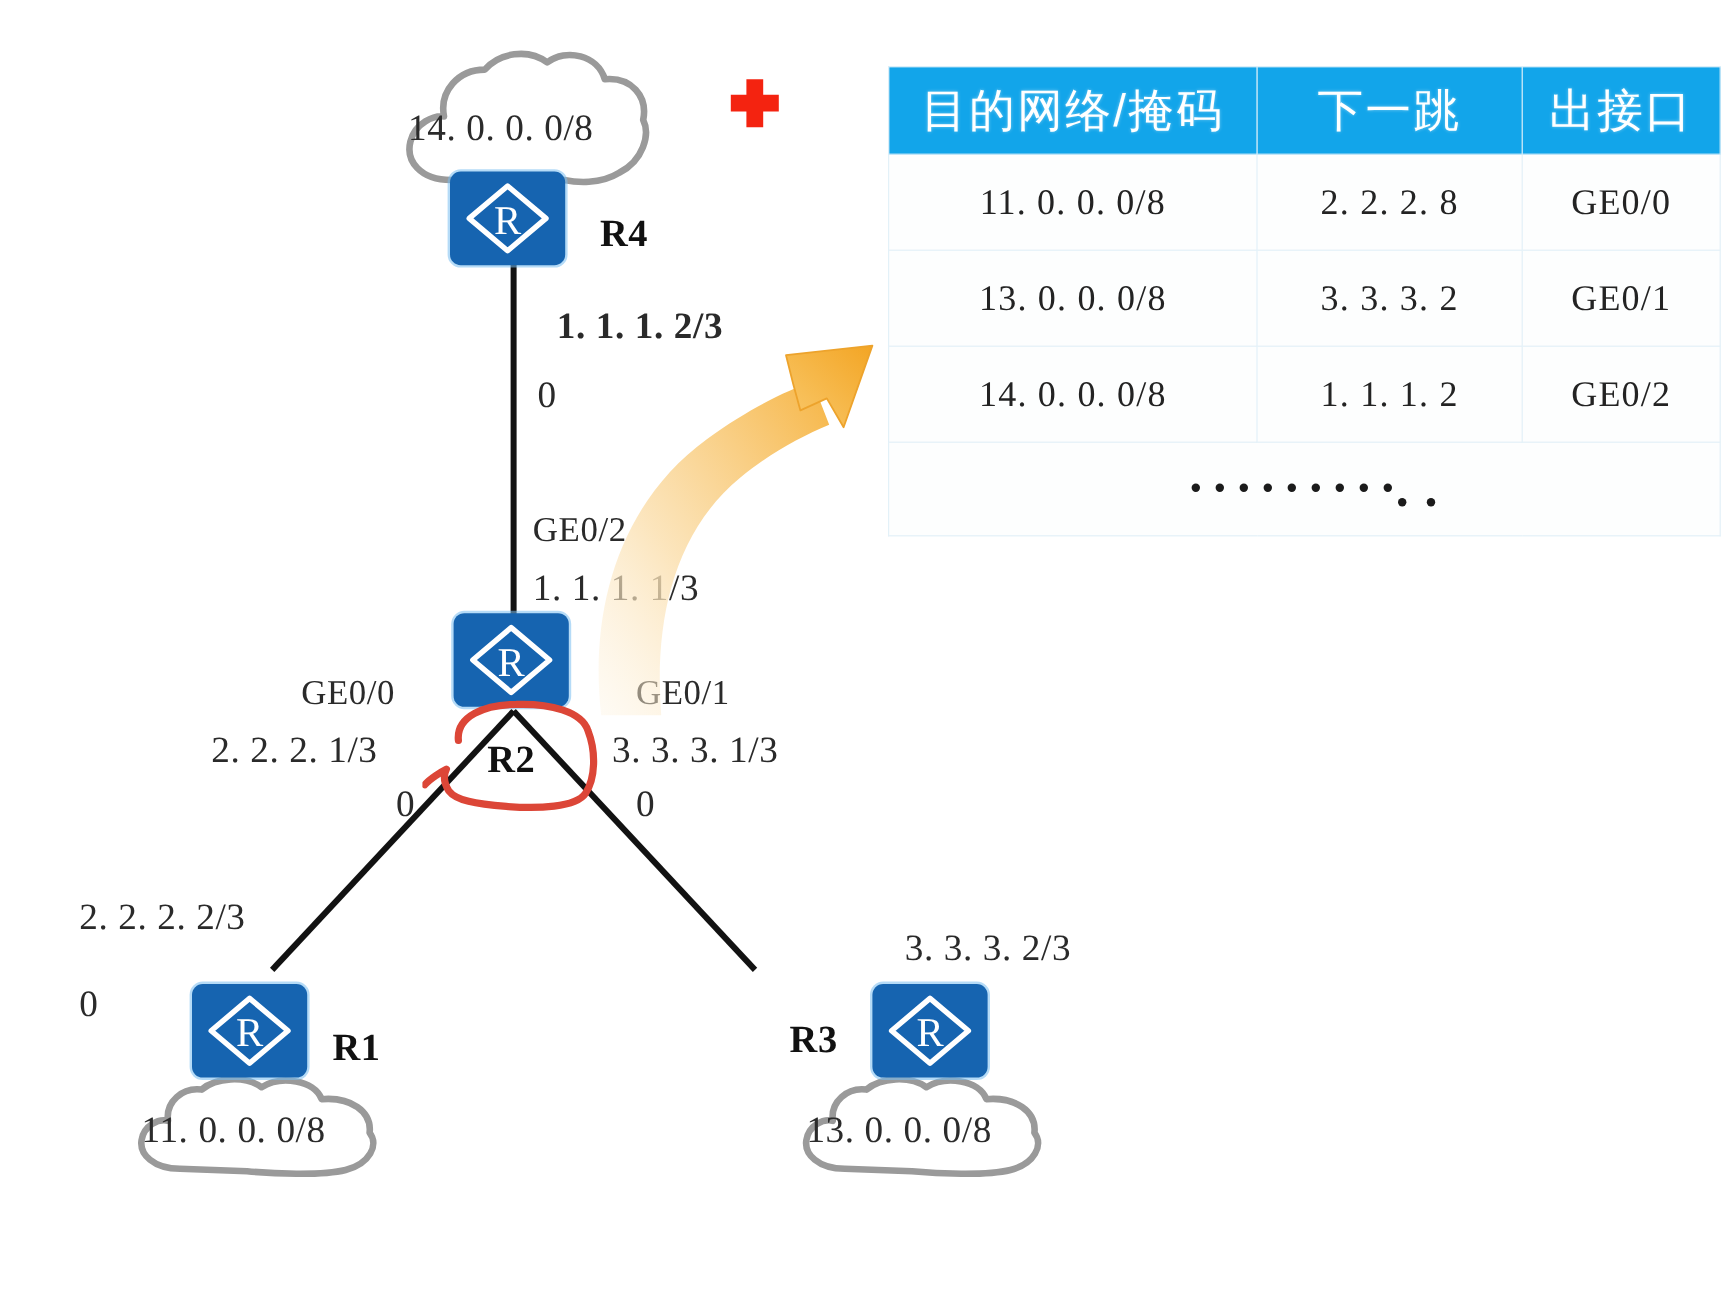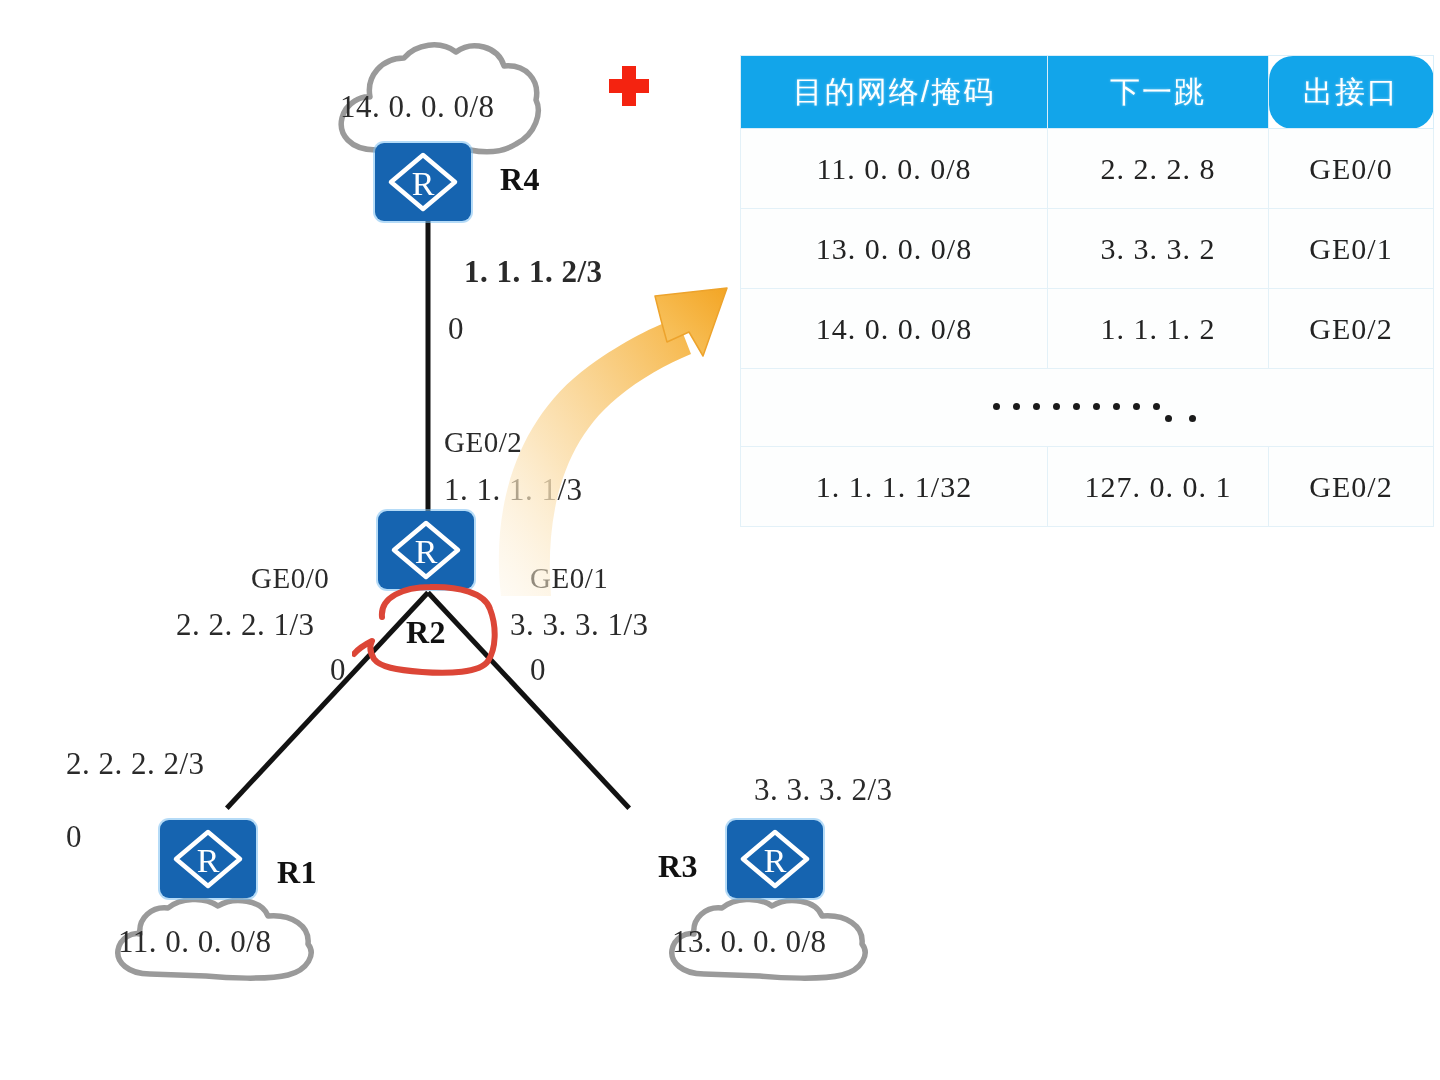--- a/index.html
+++ b/index.html
@@ -85,40 +85,40 @@
     top: 55px;
     width: 684px;
     border-collapse: collapse;
     table-layout: fixed;
     background: #ffffff;
     font-family: "Liberation Serif", "DejaVu Serif", serif;
   }
   .rt-table th {
     background: #12a5ea;
     color: #ffffff;
-    font-size: 30px;
+    font-size: 38px;
     font-weight: normal;
     font-family: "Liberation Sans", "DejaVu Sans", sans-serif;
     height: 70px;
     border: 1px solid #d9eef9;
     text-shadow: 0 0 3px rgba(255,255,255,0.45);
     letter-spacing: 2px;
   }
   .rt-table td {
     font-size: 30px;
     color: #232323;
     height: 77px;
     text-align: center;
     border: 1px solid #e3f1f8;
     background: #fdfefe;
     letter-spacing: 1px;
   }
   .rt-table .col-dest { width: 304px; }
   .rt-table .col-hop  { width: 218px; }
-  .rt-table .col-if   { width: 162px; border-radius: 24px; }
+  .rt-table .col-if   { width: 162px; }
   .rt-ellipsis-cell {
     text-align: center !important;
     padding: 0;
   }
   .dots {
     display: inline-block;
     position: relative;
     height: 30px;
     width: 200px;
     vertical-align: middle;
@@ -157,21 +157,21 @@
     </svg>
   </div>
   <div class="lbl lbl-cloud" style="left:340px; top:87px;">14. 0. 0. 0/8</div>
 
   <div class="router" style="left:375px; top:143px;">
     <svg width="96" height="78" viewBox="0 0 96 78">
       <polygon points="48,12 80,39 48,66 16,39" fill="none" stroke="#ffffff" stroke-width="4.5" stroke-linejoin="round"></polygon>
       <text x="48" y="52" text-anchor="middle" font-family="Liberation Serif, serif" font-size="34" fill="#ffffff">R</text>
     </svg>
   </div>
-  <div class="lbl lbl-router" style="left:500px; top:159px;">R4</div>
+  <div class="lbl lbl-router" style="left:500px; top:174px;">R4</div>
 
   <div class="lbl lbl-ip" style="left:464px; top:252px;font-weight:bold;">1. 1. 1. 2/3</div>
   <div class="lbl lbl-ip" style="left:448px; top:309px;">0</div>
 
   <div class="lbl lbl-if" style="left:444px; top:424px;">GE0/2</div>
   <div class="lbl lbl-ip" style="left:444px; top:470px;">1. 1. 1. 1/3</div>
 
   <div class="router" style="left:378px; top:511px;">
     <svg width="96" height="78" viewBox="0 0 96 78">
       <polygon points="48,12 80,39 48,66 16,39" fill="none" stroke="#ffffff" stroke-width="4.5" stroke-linejoin="round"></polygon>
@@ -311,21 +311,16 @@
       <tr>
         <td class="rt-ellipsis-cell" colspan="3">
           <span class="dots">
             <i style="left:6px;"></i><i style="left:26px;"></i><i style="left:46px;"></i>
             <i style="left:66px;"></i><i style="left:86px;"></i><i style="left:106px;"></i>
             <i style="left:126px;"></i><i style="left:146px;"></i><i style="left:166px;"></i>
             <i style="left:178px; top:20px;"></i><i style="left:202px; top:20px;"></i>
           </span>
         </td>
       </tr>
-      <tr>
-        <td>1. 1. 1. 1/32</td>
-        <td>127. 0. 0. 1</td>
-        <td>GE0/2</td>
-      </tr>
     </tbody>
   </table>
 
 </div>
 
 </body></html>

